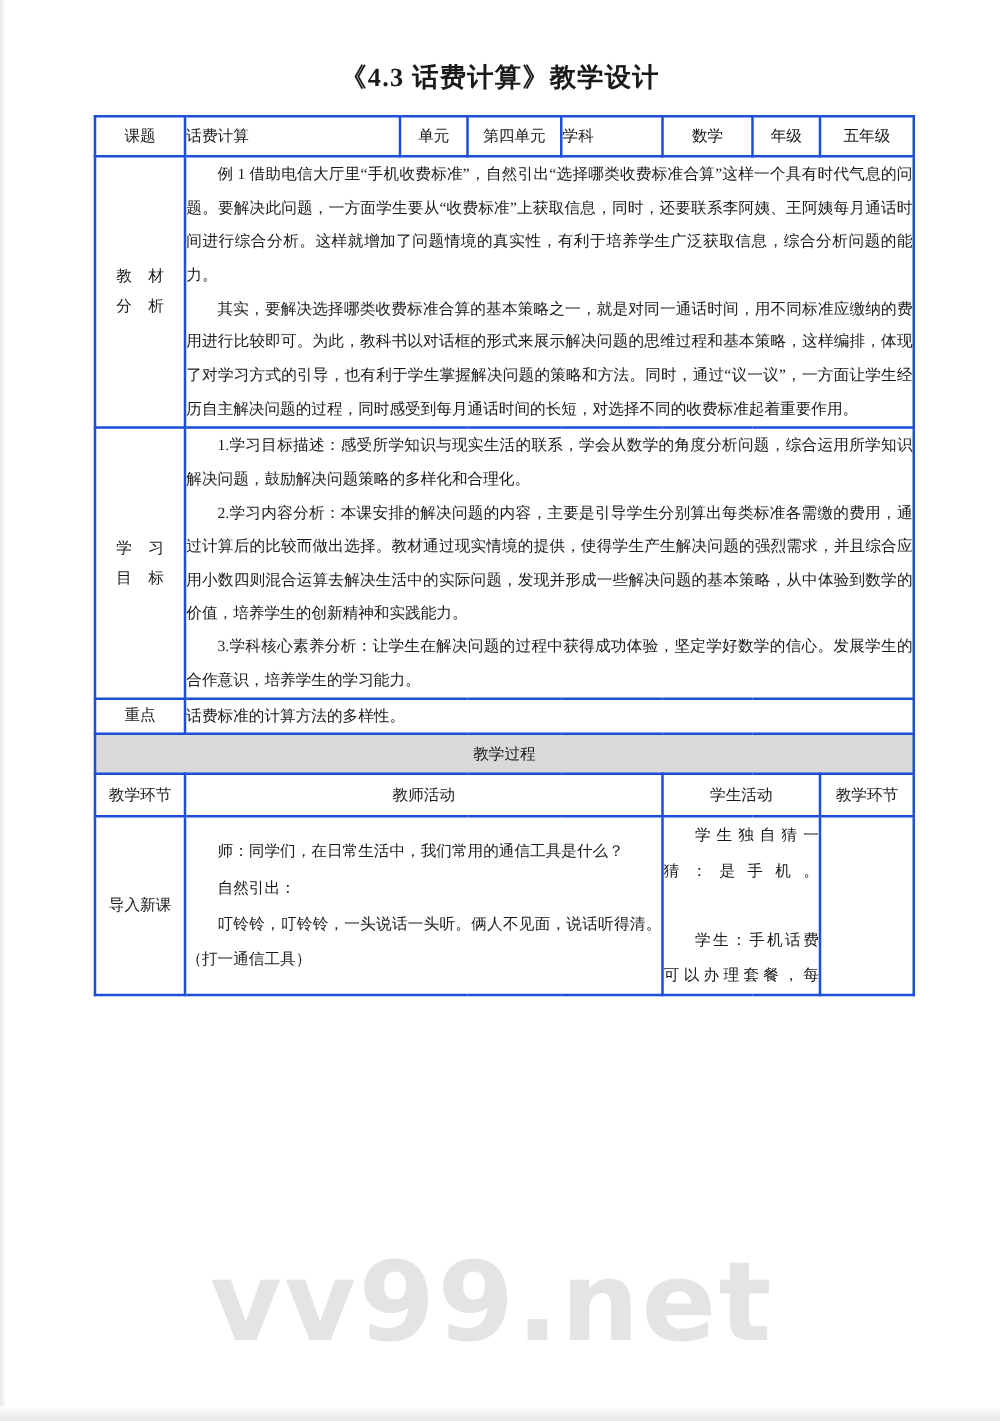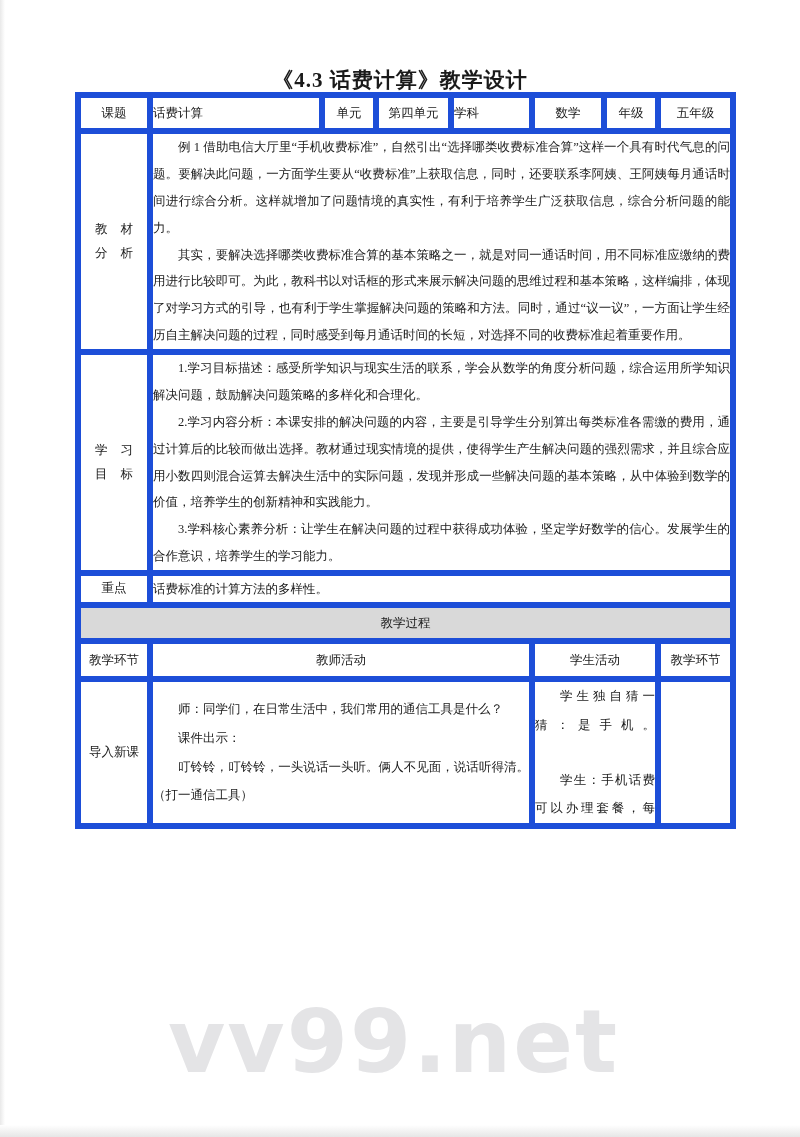--- a/index.html
+++ b/index.html
@@ -53,42 +53,42 @@
     z-index: 3;
     pointer-events: none;
     user-select: none;
     white-space: nowrap;
   }
 
   
   .doc-title {
     position: absolute;
     left: 0;
-    top: 66px;
+    top: 48px;
     width: 800px;
     text-align: center;
     font-size: 21px;
     font-weight: bold;
     letter-spacing: 1px;
     z-index: 2;
   }
 
   
   .sheet-table {
     position: absolute;
     left: 75px;
     top: 92px;
     width: 655px;
     border-collapse: collapse;
     table-layout: fixed;
     z-index: 2;
     background: transparent;
   }
   .sheet-table td {
-    border: 6px solid #1d4ed8;
+    border: 2px solid #1d4ed8;
     padding: 0;
     vertical-align: middle;
     font-size: 12.5px;
     background: #ffffff;
   }
 
   
   .info-cell {
     text-align: center;
     height: 30px;
@@ -267,21 +267,21 @@
       <td class="proc-head">教学环节</td>
       <td class="proc-head" colspan="4">教师活动</td>
       <td class="proc-head" colspan="2">学生活动</td>
       <td class="proc-head">教学环节</td>
     </tr>
 
     <tr>
       <td class="proc-stage">导入新课</td>
       <td class="proc-teacher" colspan="4">
         <p>师：同学们，在日常生活中，我们常用的通信工具是什么？</p>
-        <p>课件出示：</p>
+        <p>自然引出：</p>
         <p>叮铃铃，叮铃铃，一头说话一头听。俩人不见面，说话听得清。（打一通信工具）</p>
       </td>
       <td class="proc-student" colspan="2">
         <p>学生独自猜一猜：是手机。</p>
         <p class="gap">学生：手机话费可以办理套餐，每</p>
       </td>
       <td class="proc-intent"></td>
     </tr>
 
   </tbody>

